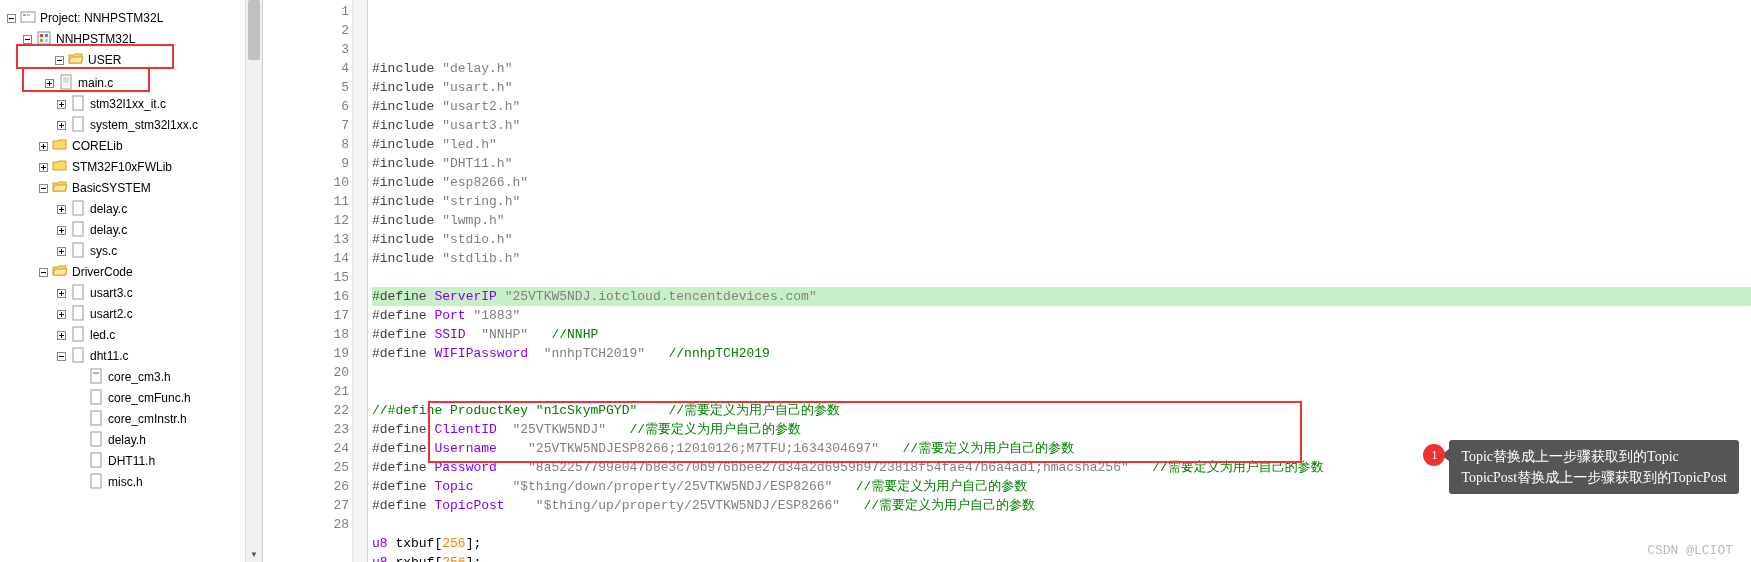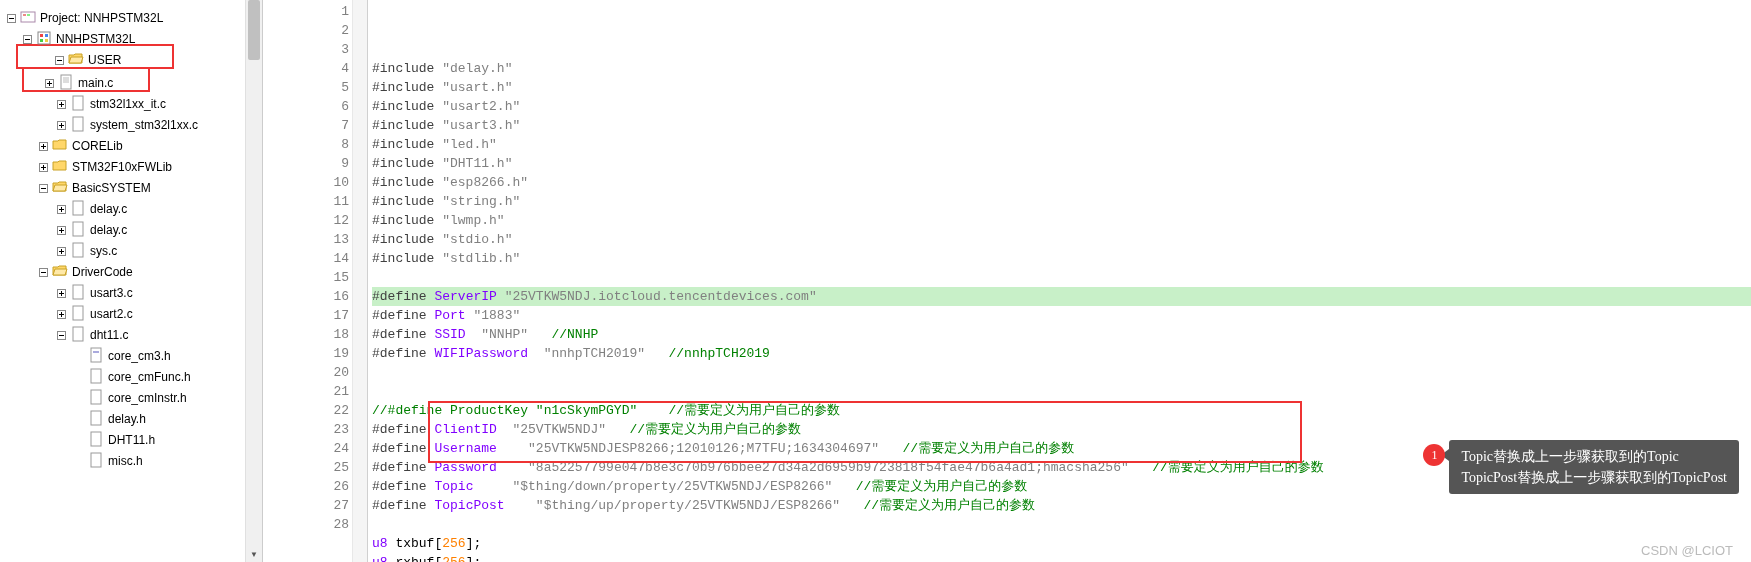--- a/index.html
+++ b/index.html
@@ -27,21 +27,21 @@
 .kw{color:#8000ff}
 .str{color:#808080}
 .cm{color:#008000}
 .num{color:#ff8000}
 .pp{color:#404040}
 .red-box{position:absolute;border:2px solid #e33;pointer-events:none}
 .callout{position:absolute;right:12px;bottom:68px;display:flex;align-items:flex-start}
 .callout-badge{width:22px;height:22px;border-radius:50%;background:#e33;color:#fff;display:flex;align-items:center;justify-content:center;font-family:"Segoe UI";font-size:12px;margin-right:-4px;margin-top:4px;z-index:2;position:relative}
 .callout-arrow{width:0;height:0;border-top:6px solid transparent;border-bottom:6px solid transparent;border-right:8px solid #555;margin-top:9px}
 .callout-box{background:#555;color:#fff;font-family:"Microsoft YaHei","Segoe UI";font-size:14px;padding:6px 12px;border-radius:3px;line-height:1.5}
-.watermark{position:absolute;right:18px;bottom:4px;color:#bbb;font-family:Liberation Sans, sans-serif;font-size:13px}
+.watermark{position:absolute;right:18px;bottom:4px;color:#bbb;font-family:Liberation Mono, monospace;font-size:13px}
 </style>
 </head>
 <body>
 
 <div class="app">
 
   <div class="tree-panel">
     <div class="tree">
 
       <div class="node">
@@ -288,20 +288,36 @@
               <line x1="2" y1="4.5" x2="7" y2="4.5" stroke="#000"></line>
               <line x1="4.5" y1="2" x2="4.5" y2="7" stroke="#000"></line>
             </svg>
           </span>
           <span class="ico">
             <svg viewBox="0 0 16 16">
               <rect x="3" y="1" width="10" height="14" fill="#fff" stroke="#999"></rect>
             </svg>
           </span>
           <span class="lbl">usart2.c</span>
+        </div>
+      <div class="node">
+          <span class="ind" style="width:50px"></span>
+          <span class="exp">
+            <svg viewBox="0 0 9 9">
+              <rect x="0.5" y="0.5" width="8" height="8" fill="#fff" stroke="#888"></rect>
+              <line x1="2" y1="4.5" x2="7" y2="4.5" stroke="#000"></line>
+              <line x1="4.5" y1="2" x2="4.5" y2="7" stroke="#000"></line>
+            </svg>
+          </span>
+          <span class="ico">
+            <svg viewBox="0 0 16 16">
+              <rect x="3" y="1" width="10" height="14" fill="#fff" stroke="#999"></rect>
+            </svg>
+          </span>
+          <span class="lbl">led.c</span>
         </div>
 
       <div class="node">
           <span class="ind" style="width:50px"></span>
           <span class="exp">
             <svg viewBox="0 0 9 9">
               <rect x="0.5" y="0.5" width="8" height="8" fill="#fff" stroke="#888"></rect>
               <line x1="2" y1="4.5" x2="7" y2="4.5" stroke="#000"></line>
             </svg>
           </span>

